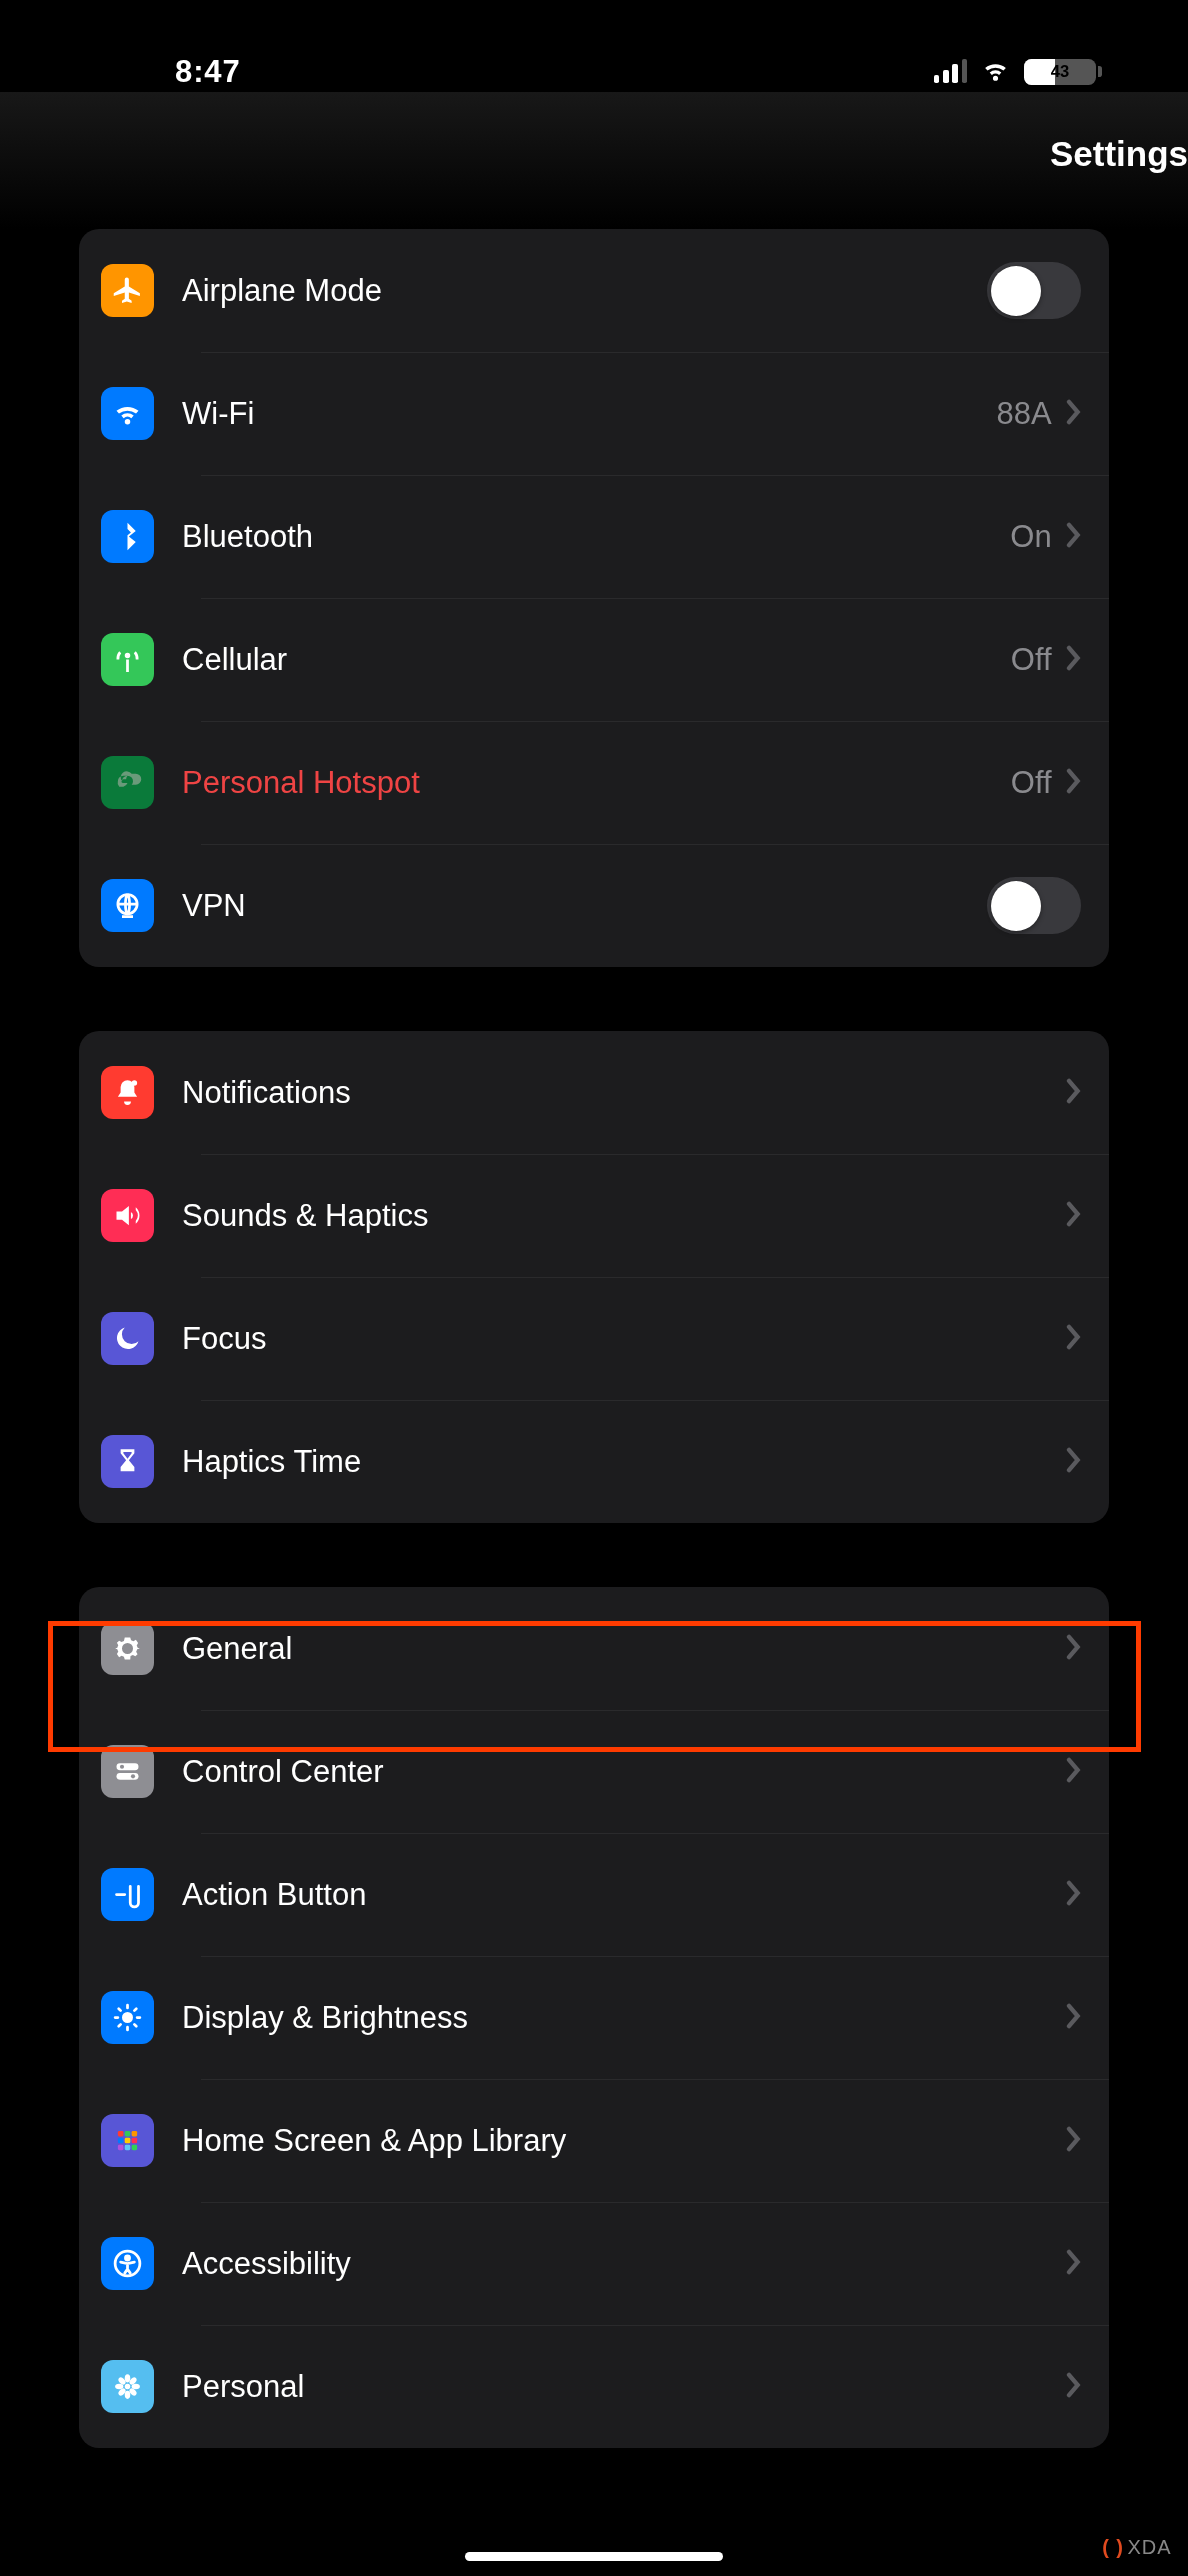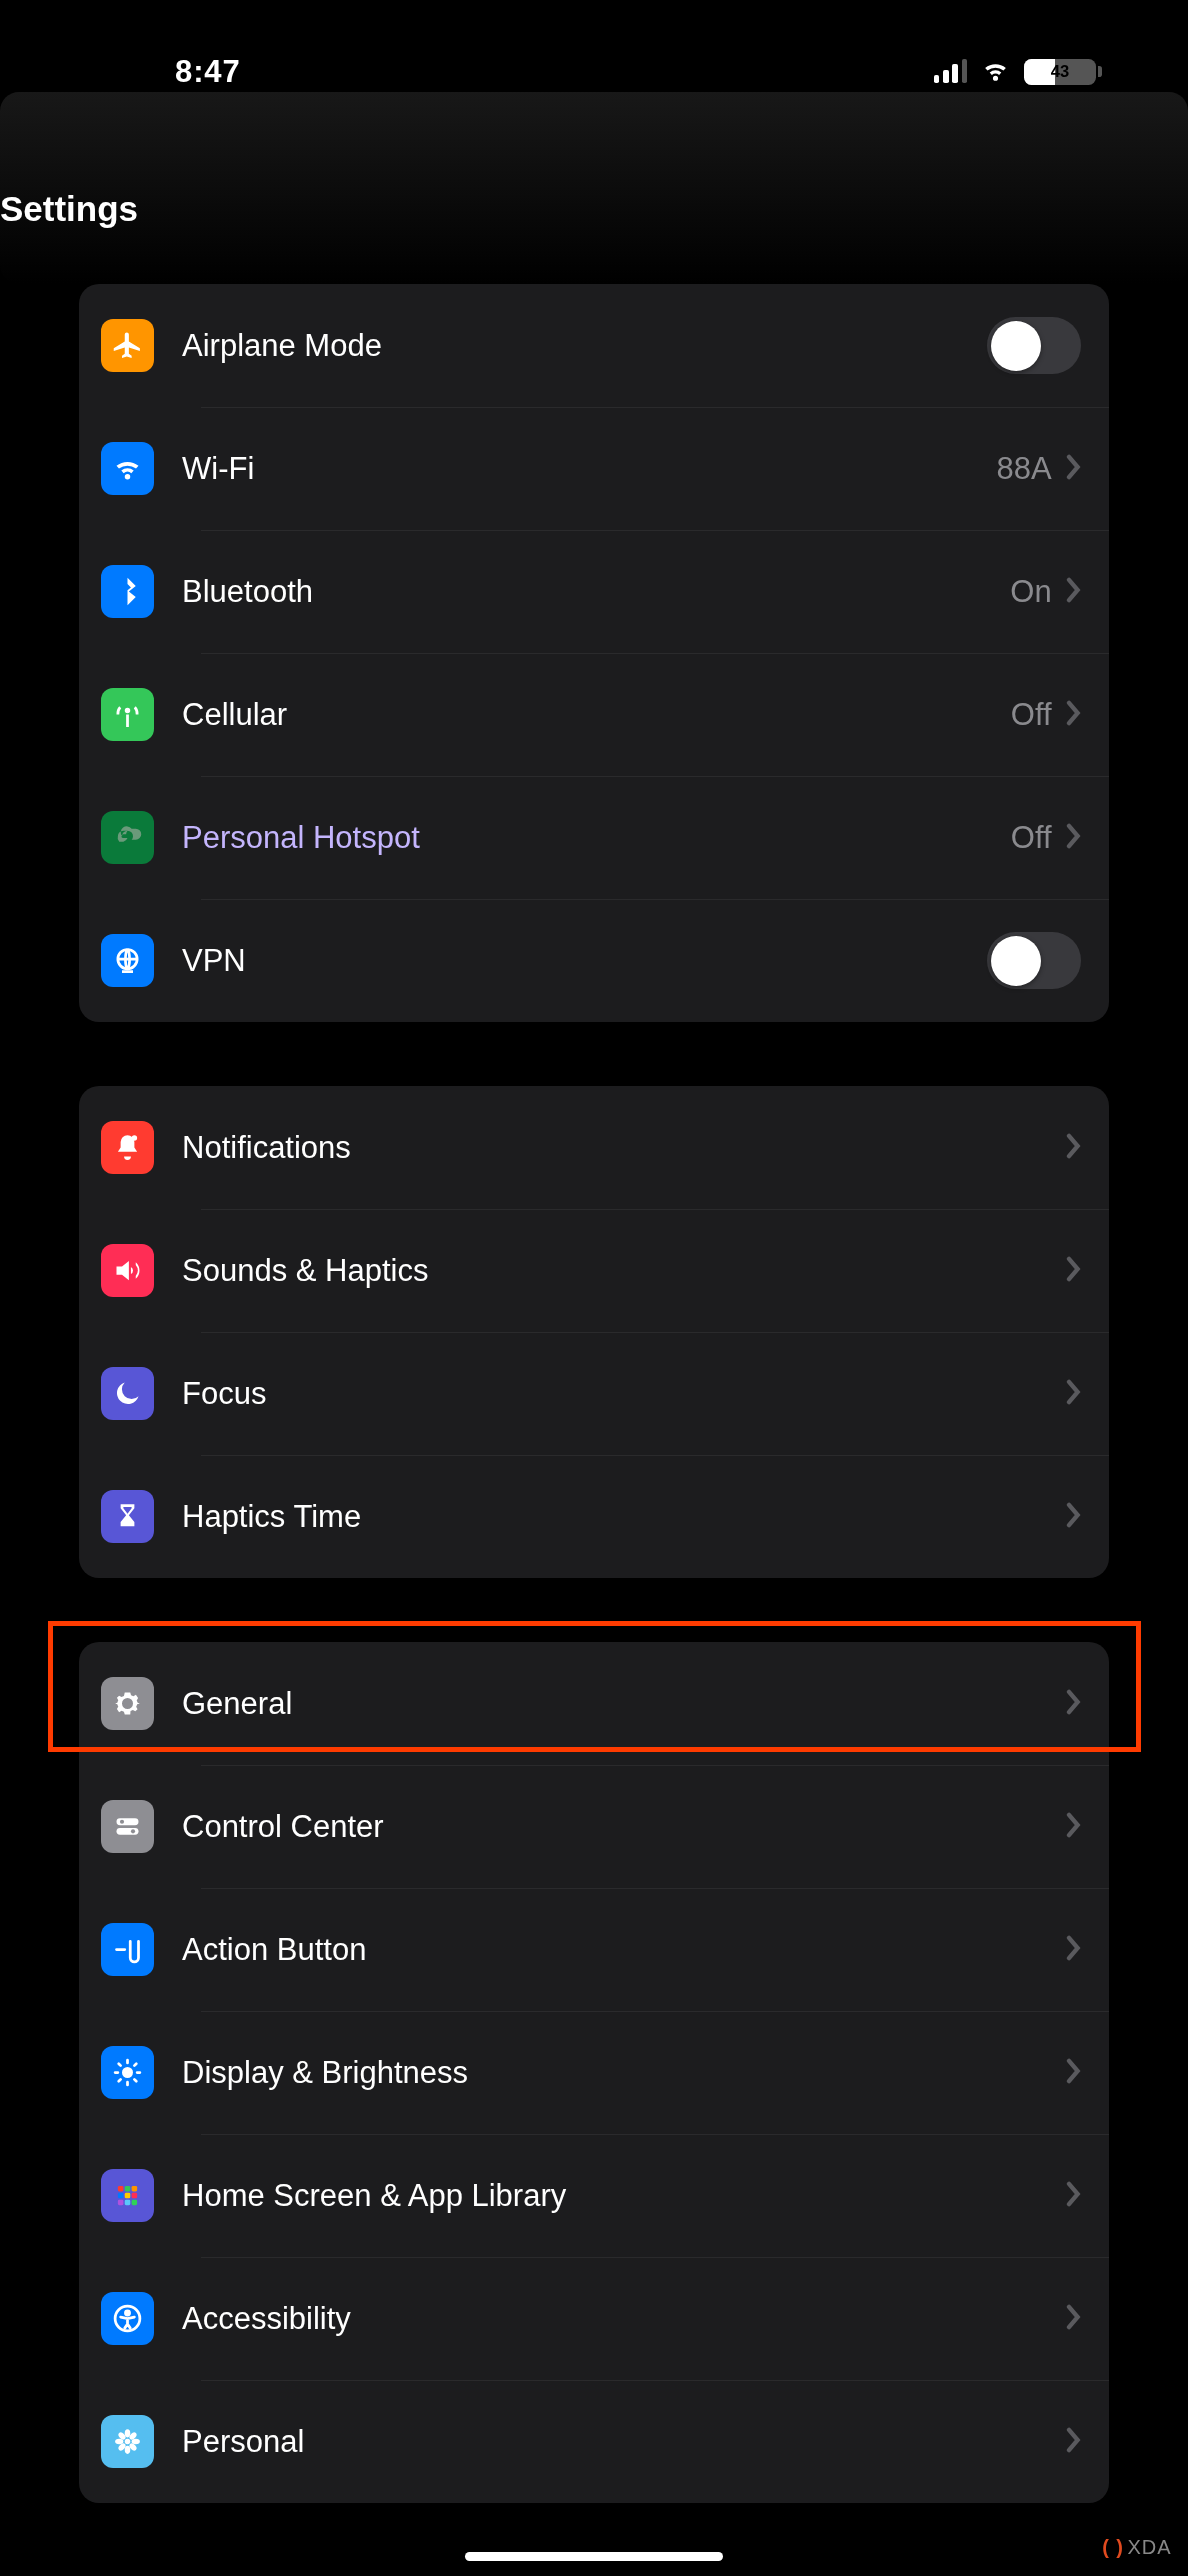--- a/index.html
+++ b/index.html
@@ -16,28 +16,28 @@
   .signal-bars span:nth-child(2){height:13px;}
   .signal-bars span:nth-child(3){height:18.4px;}
   .signal-bars span:nth-child(4){height:24px; background:#555;}
   .wifi-ic svg { width: 31px; height: 31px; }
   .battery { width: 72px; height: 26px; border-radius: 7.4px; background: #555; position: relative; display:flex; align-items:center; }
   .battery-fill { height: 100%; background: #fff; border-radius: 7.4px 0 0 7.4px; width: 43%; }
   .battery-txt { position:absolute; left:0; right:0; text-align:center; font-size:16.6px; font-weight:700; color:#000; mix-blend-mode: normal; }
   .battery-tip { position:absolute; right:-5.5px; top:7.4px; width:3.7px; height:11px; background:#555; border-radius:0 2.8px 2.8px 0; }
 
   
-  .header { text-align: left; padding: 97px 0 55px; background: linear-gradient(180deg, rgba(30,30,30,0.8) 0%, rgba(0,0,0,0) 100%); border-radius: 19px; }
+  .header { text-align: right; padding: 42px 0 55px; background: linear-gradient(180deg, rgba(30,30,30,0.8) 0%, rgba(0,0,0,0) 100%); }
   .header-title { font-size: 35px; font-weight: 700; }
 
   
   .group { margin: 0 79px 64px; background: #1c1c1e; border-radius: 20px; overflow: hidden; }
   .row { display: flex; align-items: center; min-height: 123px; padding: 0 28px 0 22px; position: relative; }
   .row + .row::before { content:""; position:absolute; top:0; left: 122px; right:0; height:0.9px; background:#2a2a2c; }
-  .row.disabled .row-label { color: #c4b5fd; }
+  .row.disabled .row-label { color: #ef4444; }
   .icon-box { width: 53px; height: 53px; border-radius: 12px; display:flex; align-items:center; justify-content:center; flex-shrink:0; margin-right: 28px; }
   .icon-box svg { width: 33px; height: 33px; }
   .row-label { font-size: 31px; font-weight: 400; flex: 1; }
   .row-value { font-size: 31px; color: #8a8a8e; margin-right: 14.7px; }
   .chev { color: #5a5a5e; }
   .chev svg { width: 14.7px; height: 26px; }
 
   
   .toggle { width: 94px; height: 57px; background: #39393d; border-radius: 37px; position: relative; }
   .toggle .knob { position:absolute; top:3.7px; left:3.7px; width:50px; height:50px; background:#fff; border-radius:50%; box-shadow:0 1.8px 5.5px rgba(0,0,0,0.4); }

